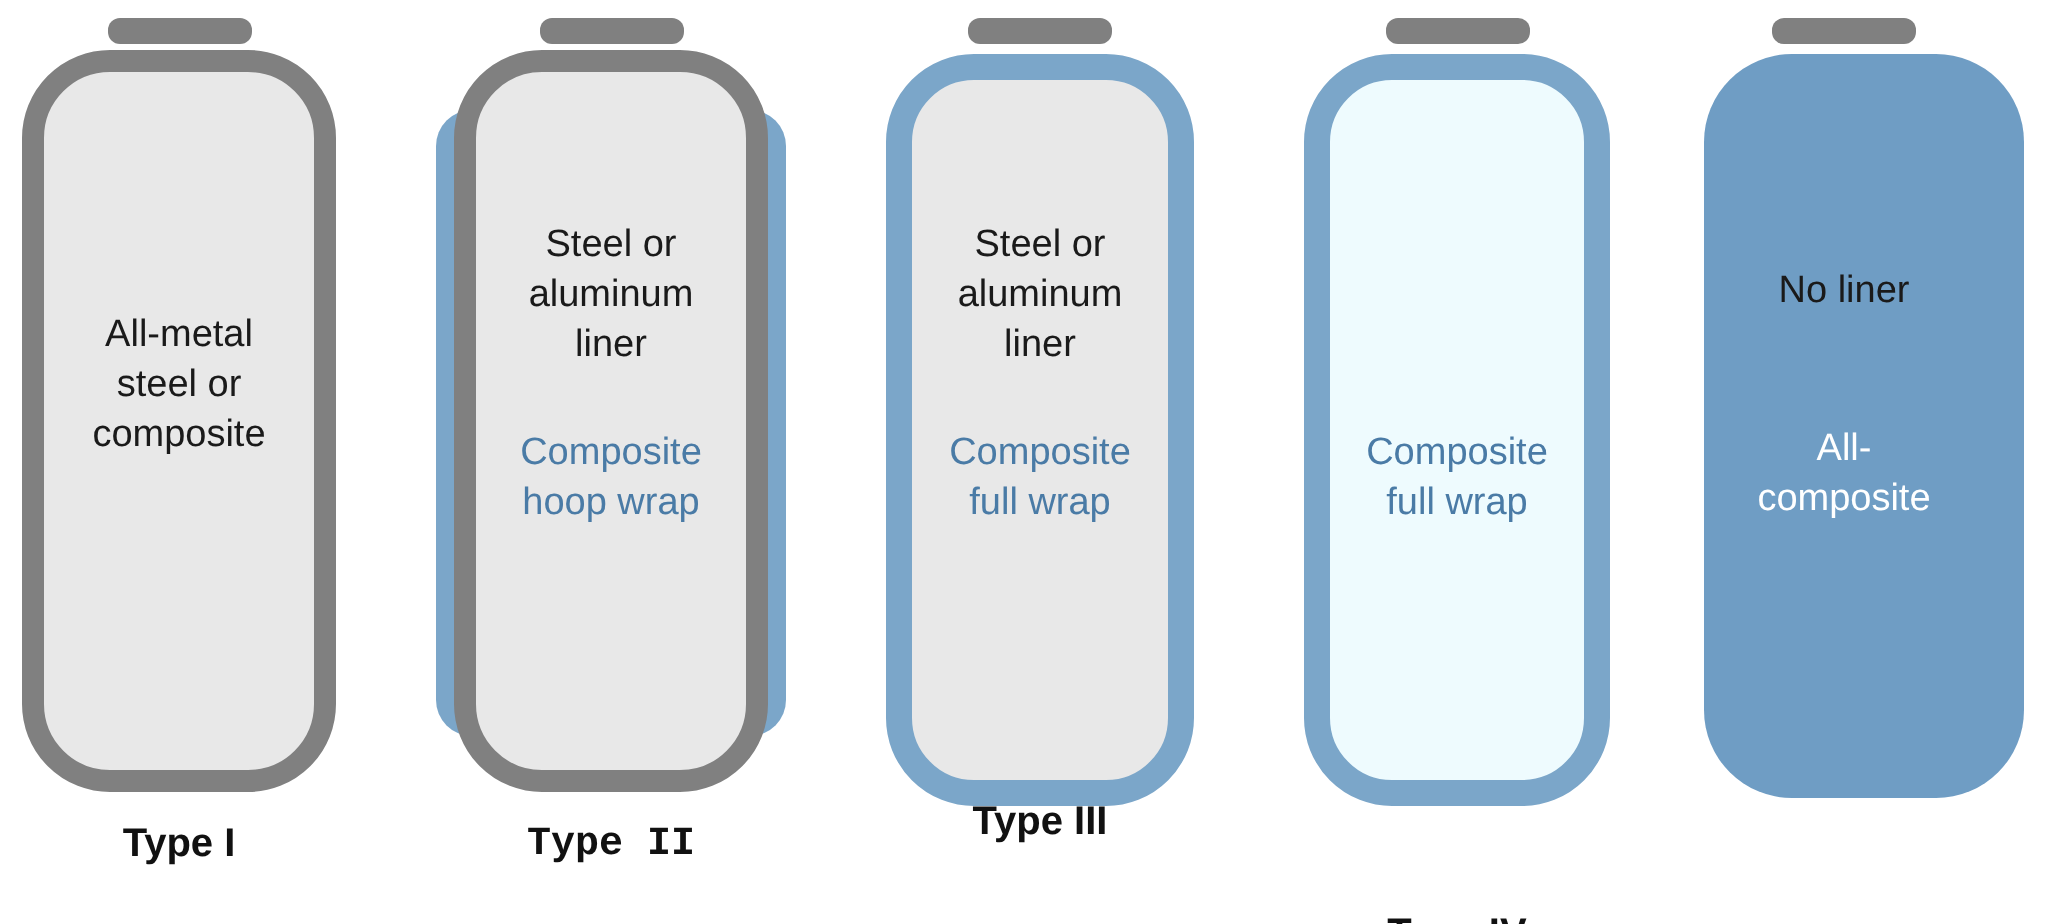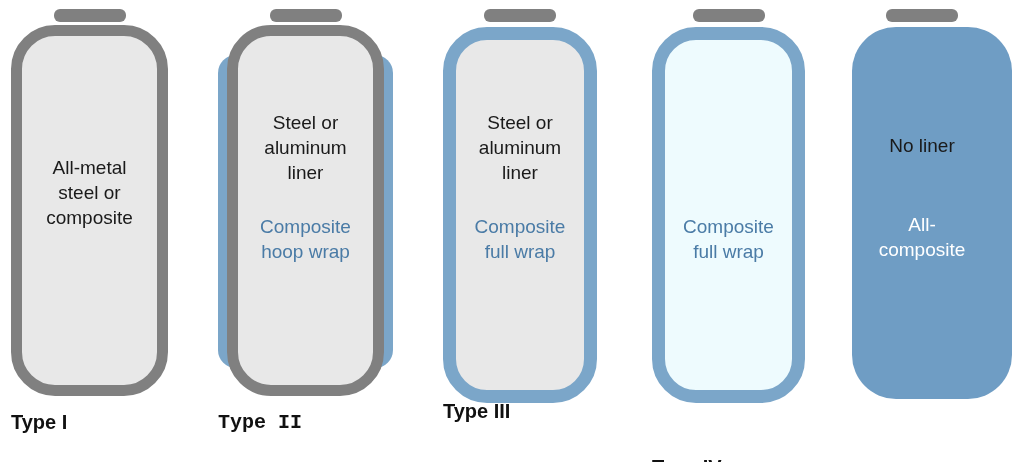--- a/index.html
+++ b/index.html
@@ -51,21 +51,21 @@
   .liner-text { color:var(--liner-text-black,#1a1a1a); }
   .wrap-text  { color:var(--wrap-text-blue,#4a7ba6); top:214px; }
   .c2 .liner-text, .c2 .wrap-text { left:9px; width:157px; }
 
   .c1 .liner-text { top:155px; }
   .c2 .liner-text, .c3 .liner-text { top:110px; }
   .c4 .liner-text, .c5 .liner-text { top:133px; }
   .c5 .wrap-text  { color:var(--type5-wrap-text,#ffffff); top:212px; }
 
   .type-label {
-    position:absolute; left:0; width:100%; text-align:left;
+    position:absolute; left:0; width:100%; text-align:center;
     font-size:20px; font-weight:bold; color:var(--label-black,#111111);
   }
   .c1 .type-label { top:411px; }
   .c2 .type-label { top:411px;font-family:Liberation Mono, monospace; }
   .c3 .type-label { top:400px; }
   .c4 .type-label { top:417px;margin-top:39px; }
   .c5 .type-label { top:415px; }
 </style>
 </head>
 <body>

